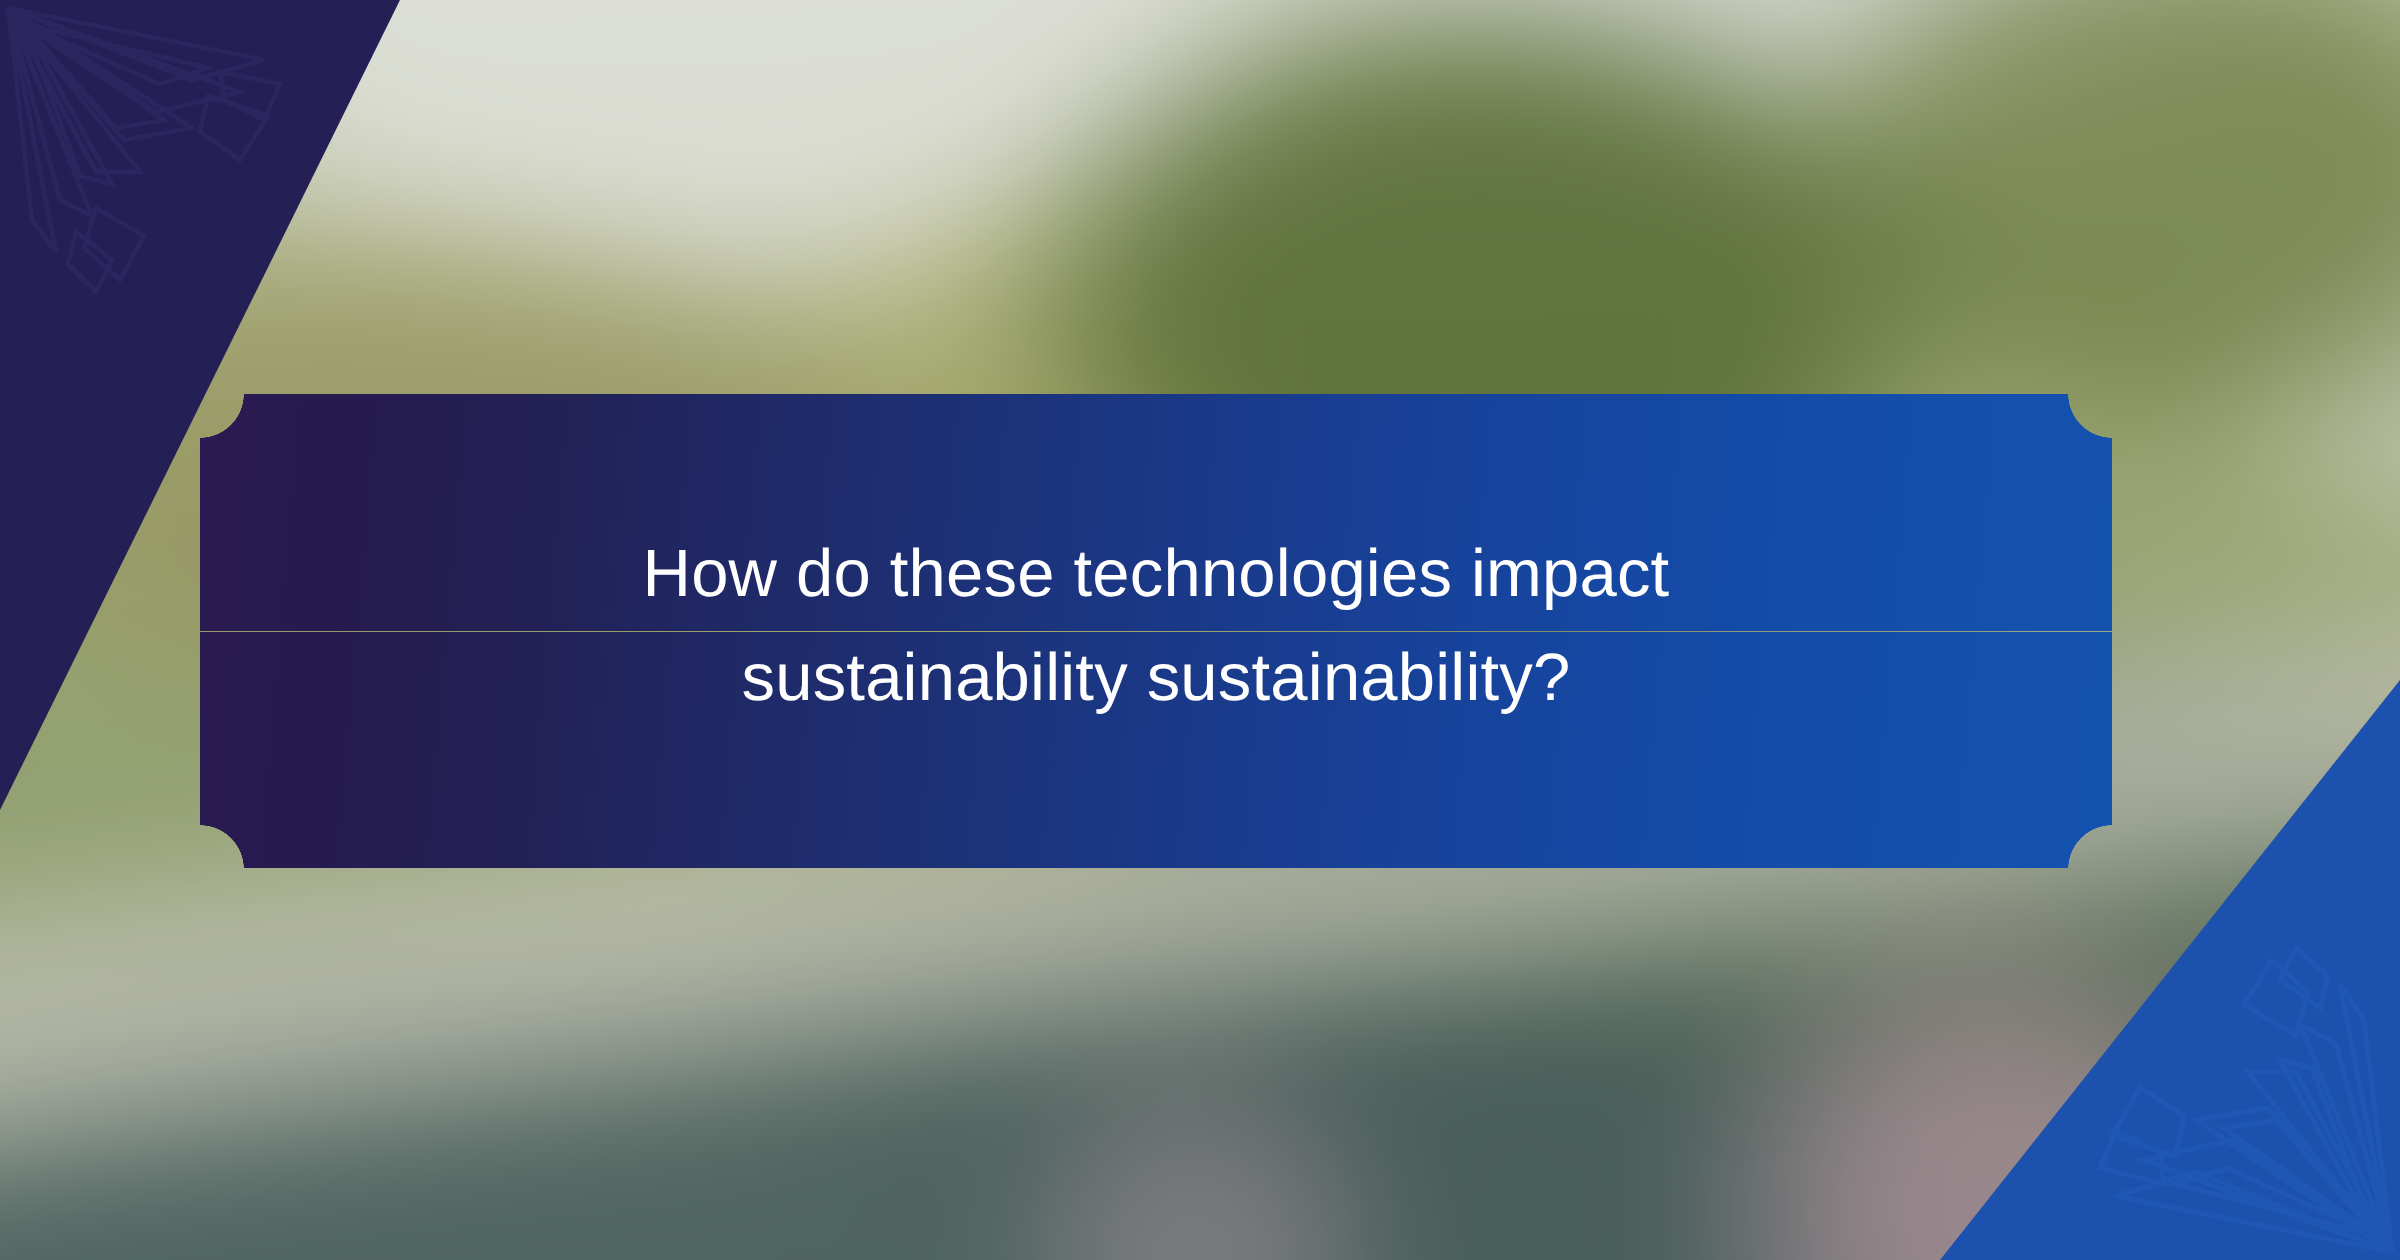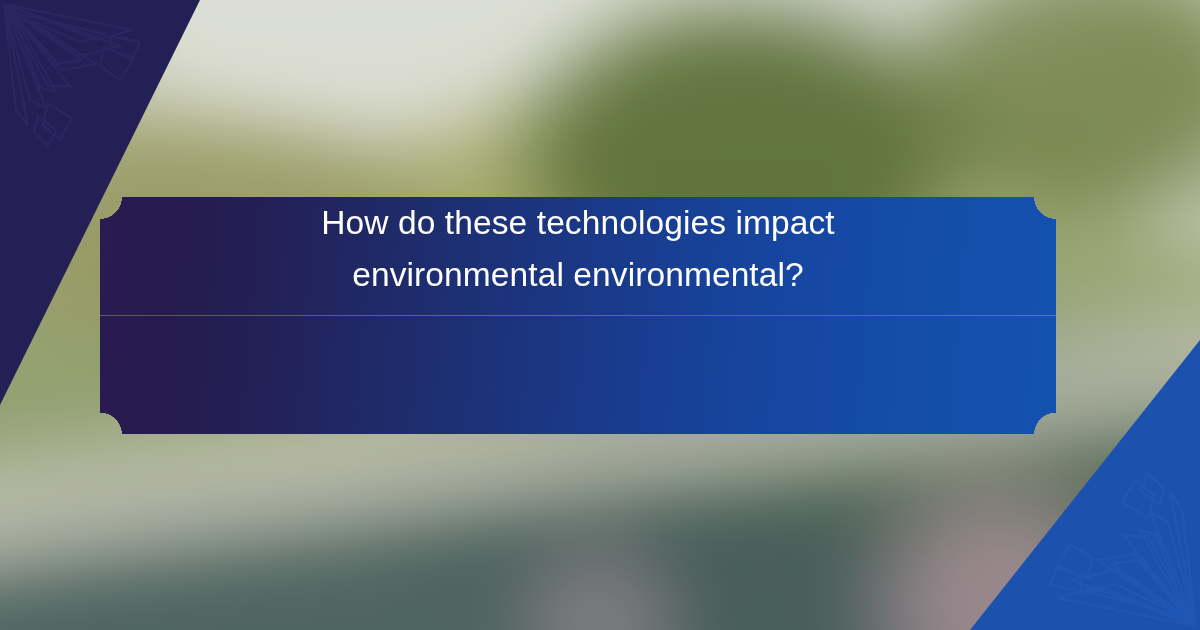--- a/index.html
+++ b/index.html
@@ -106,20 +106,21 @@
       radial-gradient(circle var(--n) at 100% 0, transparent 99%, #000 100%) top right / 50% 50% no-repeat,
       radial-gradient(circle var(--n) at 0 100%, transparent 99%, #000 100%) bottom left / 50% 50% no-repeat,
       radial-gradient(circle var(--n) at 100% 100%, transparent 99%, #000 100%) bottom right / 50% 50% no-repeat;
     -webkit-mask:
       radial-gradient(circle var(--n) at 0 0, transparent 99%, #000 100%) top left / 50% 50% no-repeat,
       radial-gradient(circle var(--n) at 100% 0, transparent 99%, #000 100%) top right / 50% 50% no-repeat,
       radial-gradient(circle var(--n) at 0 100%, transparent 99%, #000 100%) bottom left / 50% 50% no-repeat,
       radial-gradient(circle var(--n) at 100% 100%, transparent 99%, #000 100%) bottom right / 50% 50% no-repeat;
 
     display:flex;
+    align-items:center;
     justify-content:center;
   }
 
   .quote-text {
     color:#ffffff;
     font-size:33.5px;
     line-height:52px;
     font-weight:400;
     text-align:center;
     letter-spacing:.1px;
@@ -177,17 +178,17 @@
         <path d="M118 38 L150 46 L142 64 L120 54 Z"></path>
         <path d="M52 112 L78 128 L64 150 L46 134 Z"></path>
         <path d="M40 126 L60 140 L52 156 L36 142 Z"></path>
       </g>
     </svg>
   </div>
 
   <div class="quote-card">
     <div class="quote-text">
       <span class="ln ln1">How do these technologies impact</span>
-      <span class="ln ln2">environmental environmental?</span>
+      <span class="ln ln2">sustainability sustainability?</span>
     </div>
   </div>
 
 </div>
 
 </body></html>

